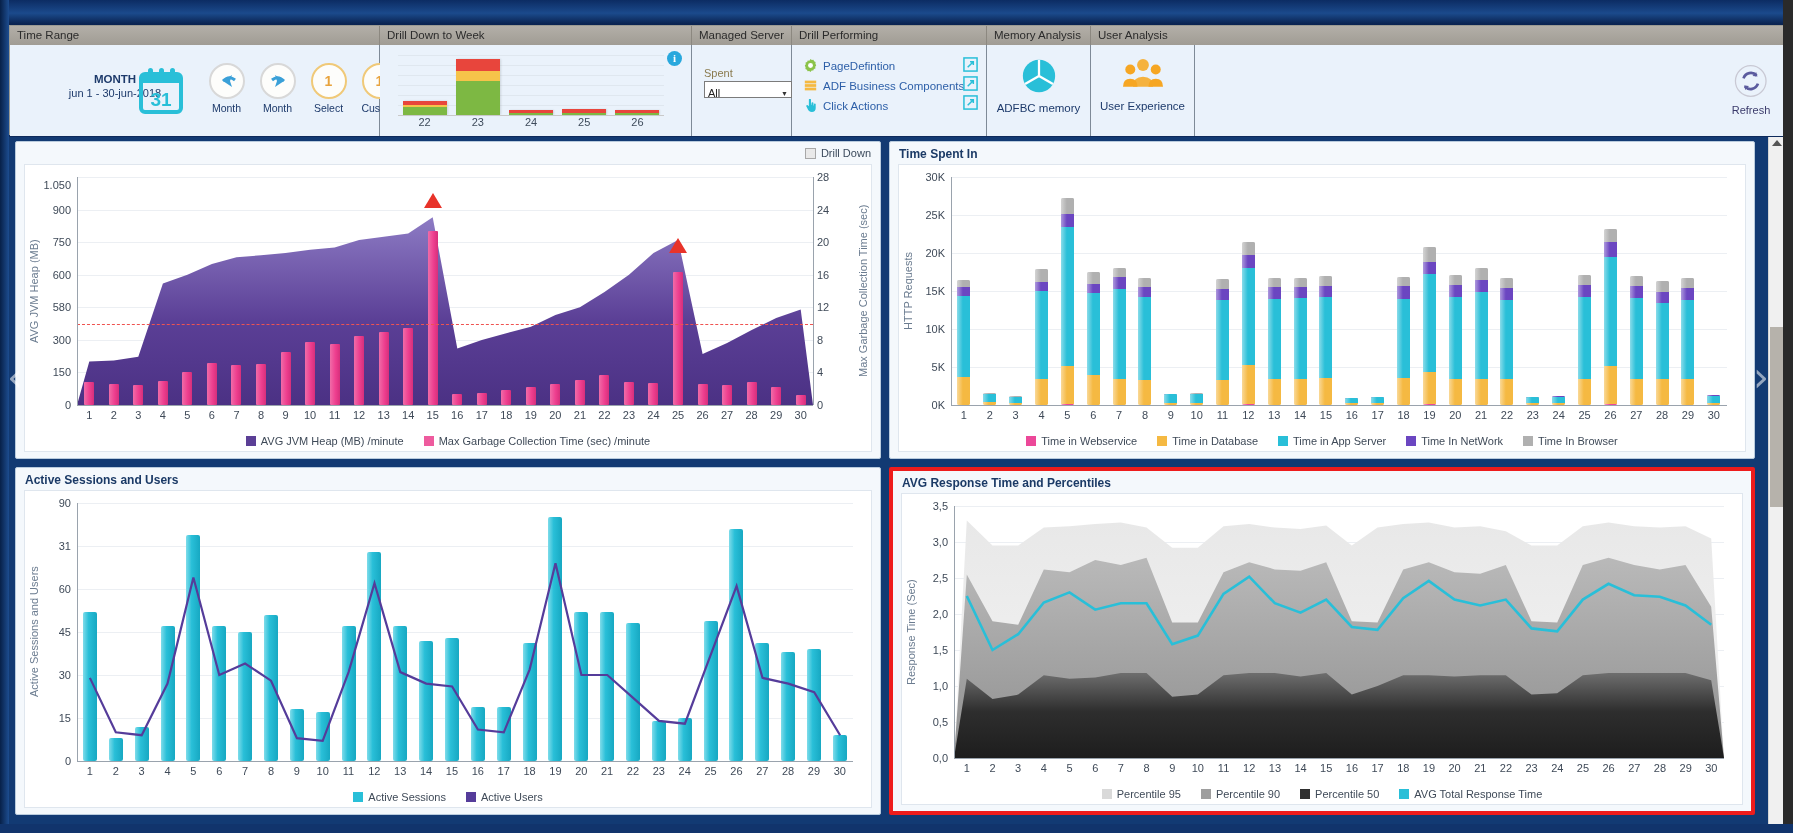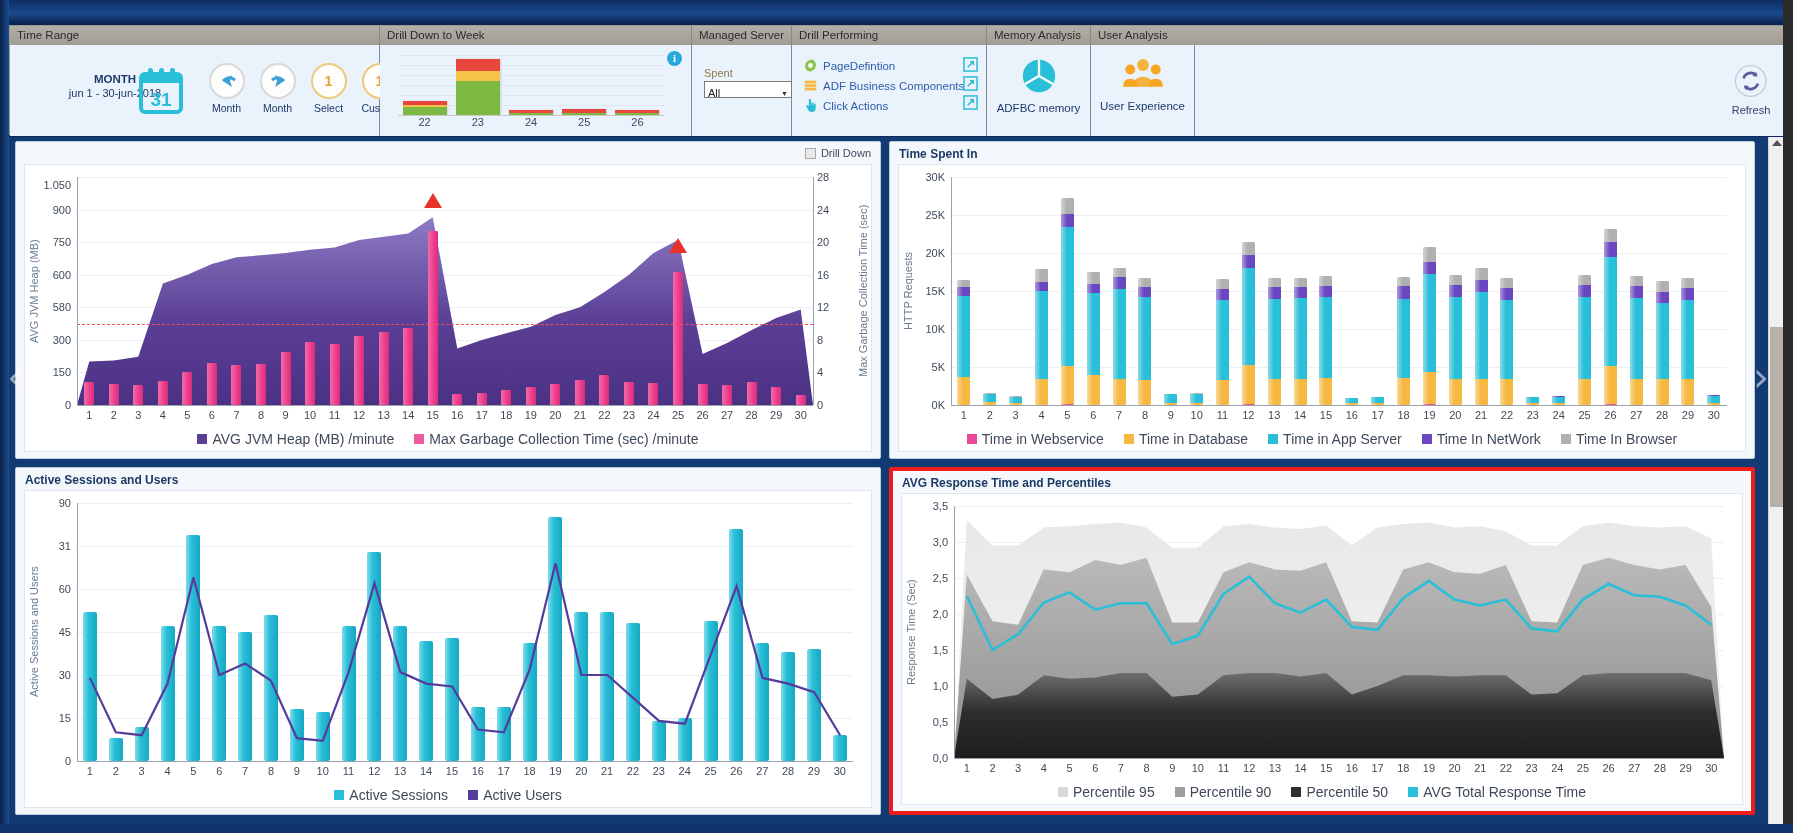--- a/index.html
+++ b/index.html
@@ -114,21 +114,21 @@
     white-space:nowrap; }
   .gridlines div { position:absolute; left:0; right:0; height:1px;
     background:#eceff3; }
   .xaxis-lbl { position:absolute; display:flex; }
   .xaxis-lbl span { flex:1; text-align:center; font-size:11px; color:#3f4a58; }
   .plotarea { position:absolute; overflow:hidden; }
   .axline-v { position:absolute; width:1px; background:#9aa3ad; }
   .axline-h { position:absolute; height:1px; background:#9aa3ad; }
 
   .legend { position:absolute; left:0; right:0; display:flex;
-    justify-content:center; gap:20px; font-size:14px; color:#3f4a58; }
+    justify-content:center; gap:20px; font-size:11px; color:#3f4a58; }
   .legend .item { display:flex; align-items:center; gap:5px; }
   .swatch { width:10px; height:10px; }
 
   .cols { position:absolute; inset:0; display:flex; align-items:flex-end; }
   .col { flex:1; display:flex; justify-content:center; align-items:flex-end;
     height:100%; }
   .bar { position:relative; }
 
   .navarrow { position:absolute; font-size:40px; color:rgba(255,255,255,.55);
     font-family:"DejaVu Sans",sans-serif; line-height:1; }

